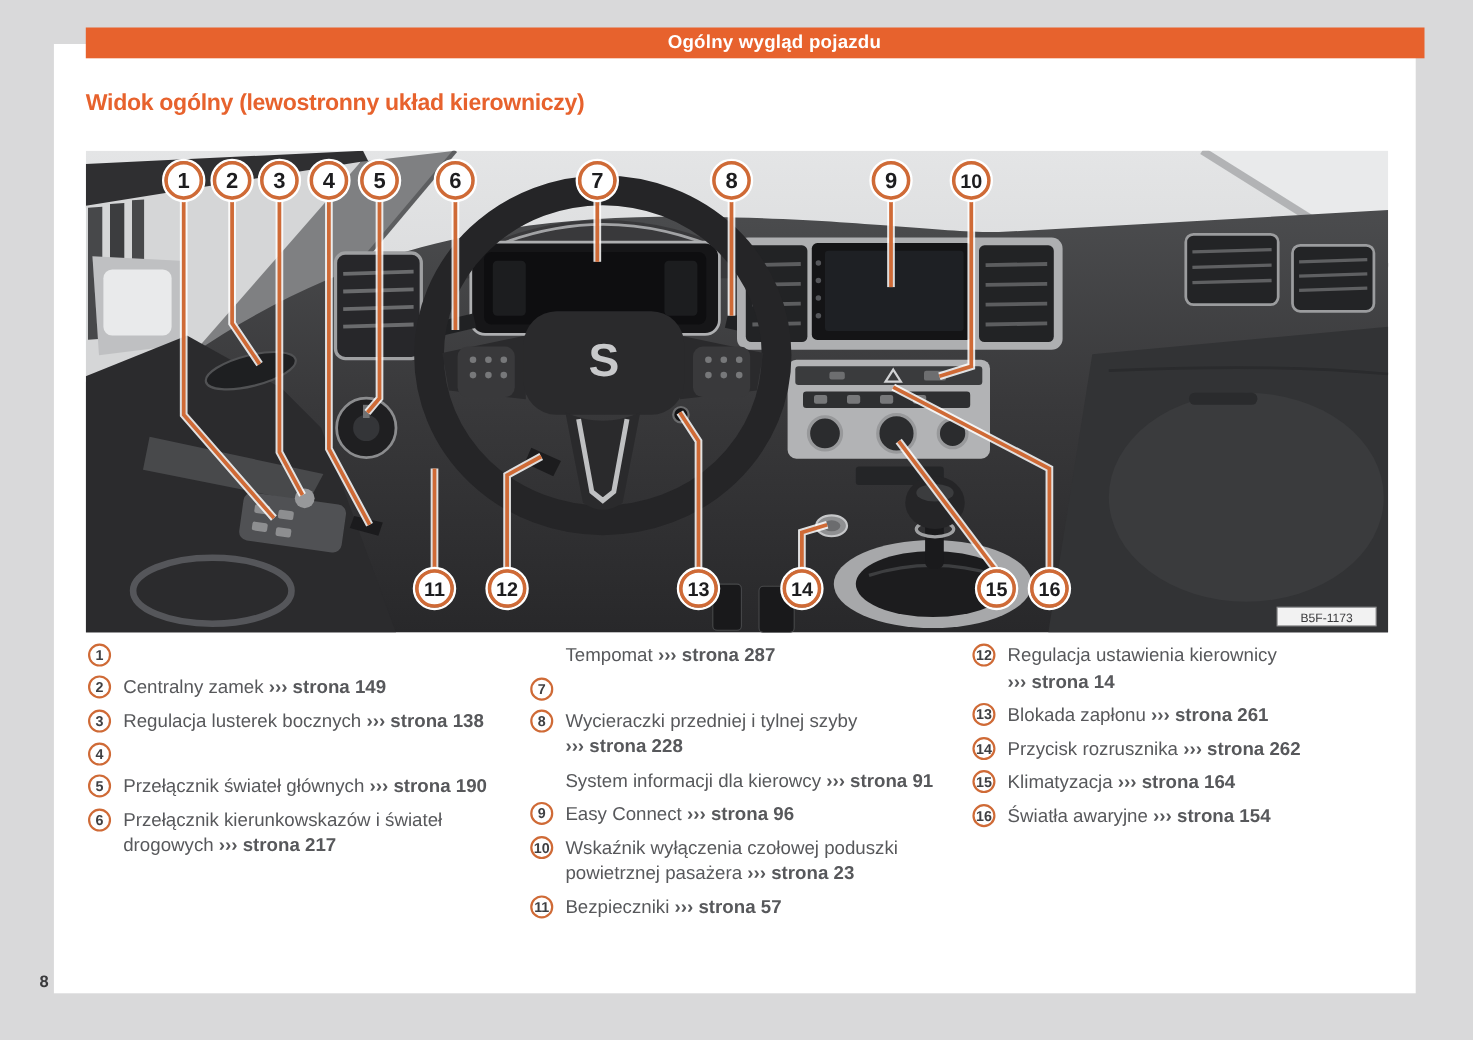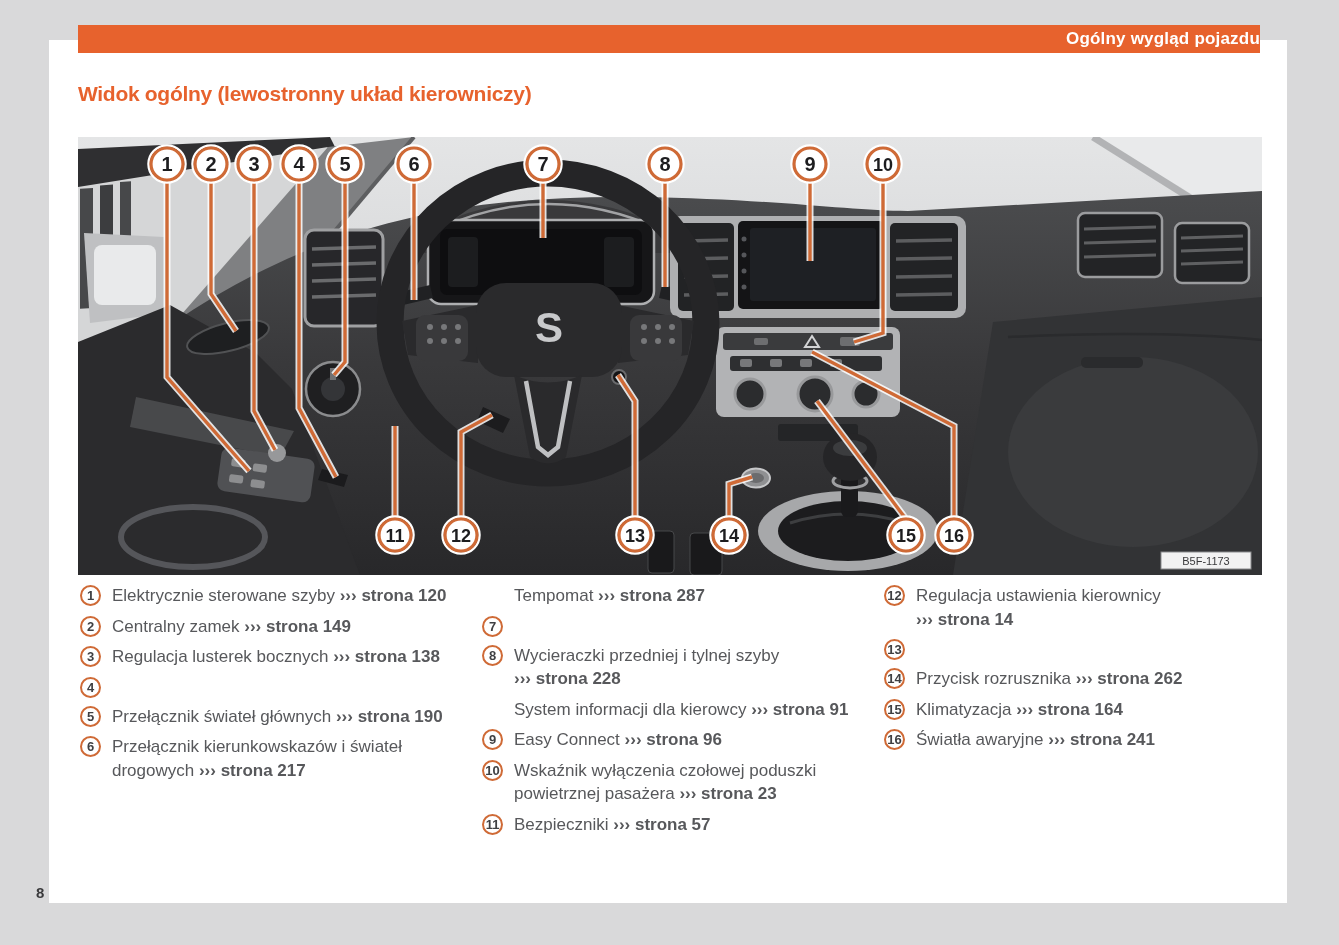--- a/index.html
+++ b/index.html
@@ -1,20 +1,20 @@
 <!DOCTYPE html>
 <html><head>
 <meta charset="utf-8">
 <style>
   html,body{margin:0;padding:0;background:#d9d9da;width:1339px;height:945px;overflow:hidden;
     font-family:"Liberation Sans",sans-serif;-webkit-font-smoothing:antialiased;}
   .stage{position:relative;width:1339px;height:945px;}
   .page{position:absolute;left:49px;top:40px;width:1238px;height:863px;background:#ffffff;}
   .tabbar{position:absolute;left:78px;top:25px;width:1182px;height:28px;background:#e7622d;
-    color:#ffffff;font-size:17px;font-weight:bold;line-height:28px;text-align:right;letter-spacing:.2px;}
+    color:#ffffff;font-size:17px;font-weight:bold;line-height:28px;text-align:center;letter-spacing:.2px;padding-left:35px;}
   .headline{position:absolute;left:78px;top:82px;width:1100px;color:#e7622d;font-size:21px;
     font-weight:bold;letter-spacing:-0.3px;}
   .figure{position:absolute;left:78px;top:137px;width:1184px;height:438px;}
   .figure svg{display:block;}
   .legend{position:absolute;left:80px;top:584px;width:1190px;display:grid;
     grid-template-columns:402px 402px 380px;align-items:start;}
   .legend-col{min-width:0;}
   .legend-item{display:flex;gap:11px;margin-bottom:7px;padding-right:24px;}
   .lnum{flex:0 0 21px;width:21px;height:21px;box-sizing:border-box;border:2px solid #cf6a36;
     border-radius:50%;text-align:center;font-size:13px;font-weight:bold;line-height:17px;
@@ -327,21 +327,20 @@
         <rect x="1083" y="415" width="90" height="17" fill="#f2f2f2" stroke="#8a8b8d" stroke-width="1"></rect>
         <text x="1128" y="428" text-anchor="middle" font-family="'Liberation Sans',sans-serif" font-size="11" fill="#3a3a3c">B5F-1173</text>
       </g>
     </svg>
   </div>
 
   <div class="legend">
     <div class="legend-col" id="legend-col-0">
         <div class="legend-item">
           <span class="lnum">1</span>
-          <span class="ltext">Elektrycznie sterowane szyby <b>››› strona 120</b></span>
         </div>
         <div class="legend-item">
           <span class="lnum">2</span>
           <span class="ltext">Centralny zamek <b>››› strona 149</b></span>
         </div>
         <div class="legend-item">
           <span class="lnum">3</span>
           <span class="ltext">Regulacja lusterek bocznych <b>››› strona 138</b></span>
         </div>
         <div class="legend-item">
@@ -385,30 +384,31 @@
           <span class="ltext">Bezpieczniki <b>››› strona 57</b></span>
         </div>
       </div>
     <div class="legend-col" id="legend-col-2">
         <div class="legend-item">
           <span class="lnum">12</span>
           <span class="ltext">Regulacja ustawienia kierownicy <b>››› strona 14</b></span>
         </div>
         <div class="legend-item">
           <span class="lnum">13</span>
+          <span class="ltext">Blokada zapłonu <b>››› strona 261</b></span>
         </div>
         <div class="legend-item">
           <span class="lnum">14</span>
           <span class="ltext">Przycisk rozrusznika <b>››› strona 262</b></span>
         </div>
         <div class="legend-item">
           <span class="lnum">15</span>
           <span class="ltext">Klimatyzacja <b>››› strona 164</b></span>
         </div>
         <div class="legend-item">
           <span class="lnum">16</span>
-          <span class="ltext">Światła awaryjne <b>››› strona 241</b></span>
+          <span class="ltext">Światła awaryjne <b>››› strona 154</b></span>
         </div>
       </div>
   </div>
 
   <div class="pagenum">8</div>
 </div>
 
 </body></html>

